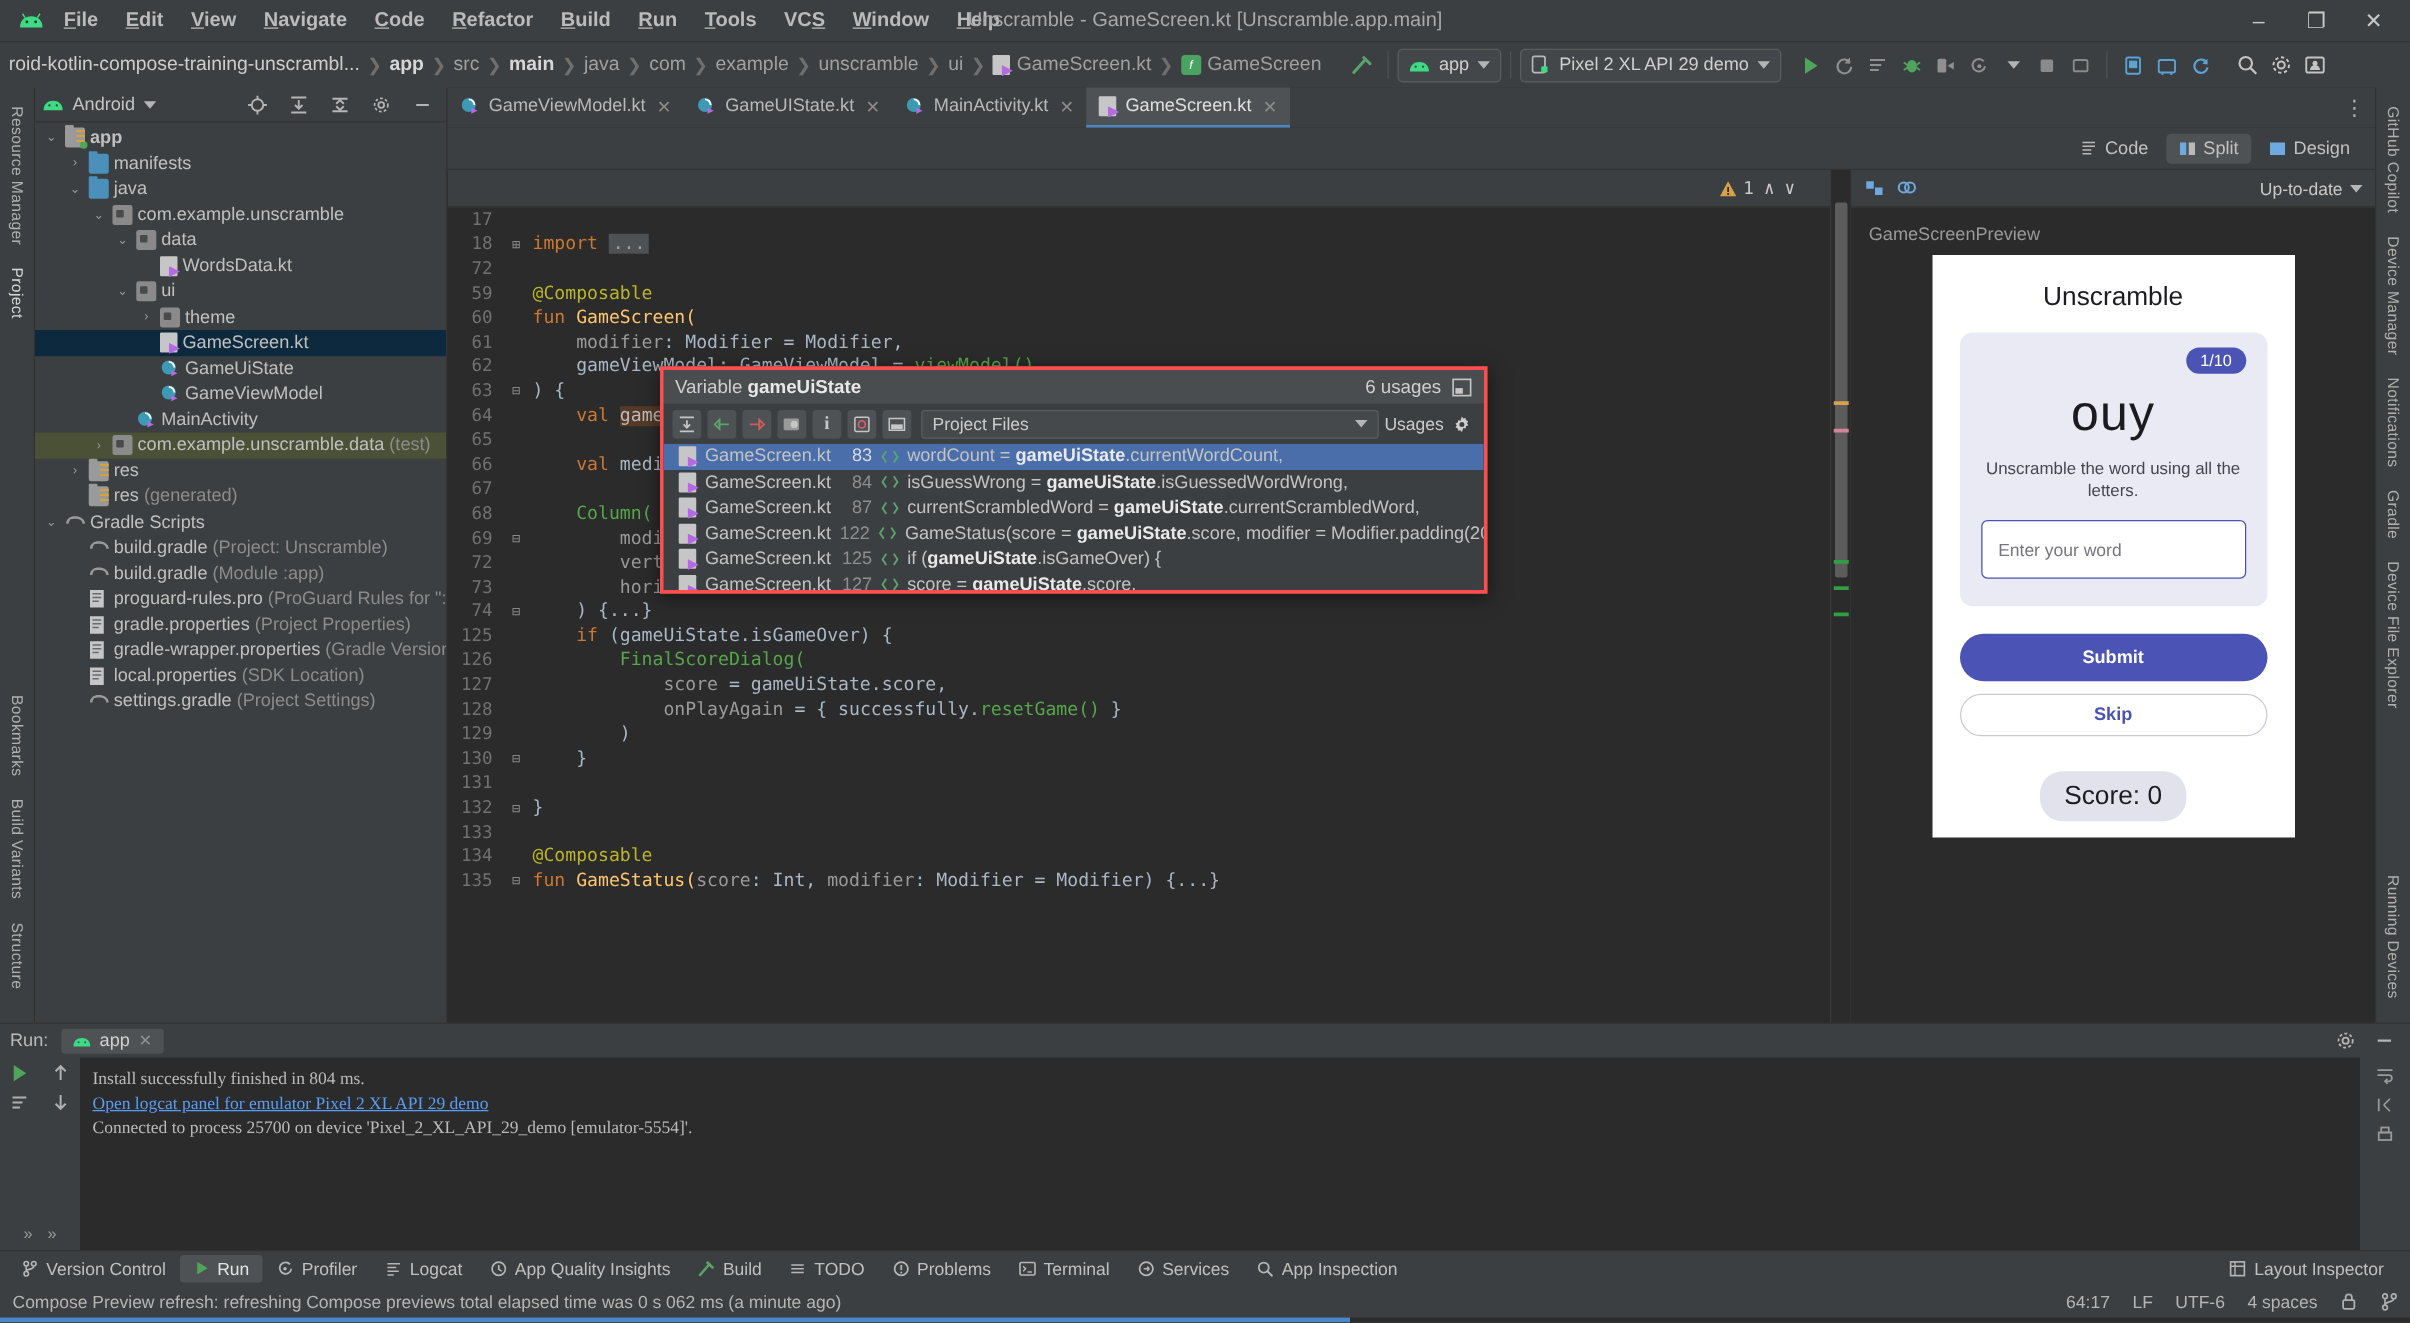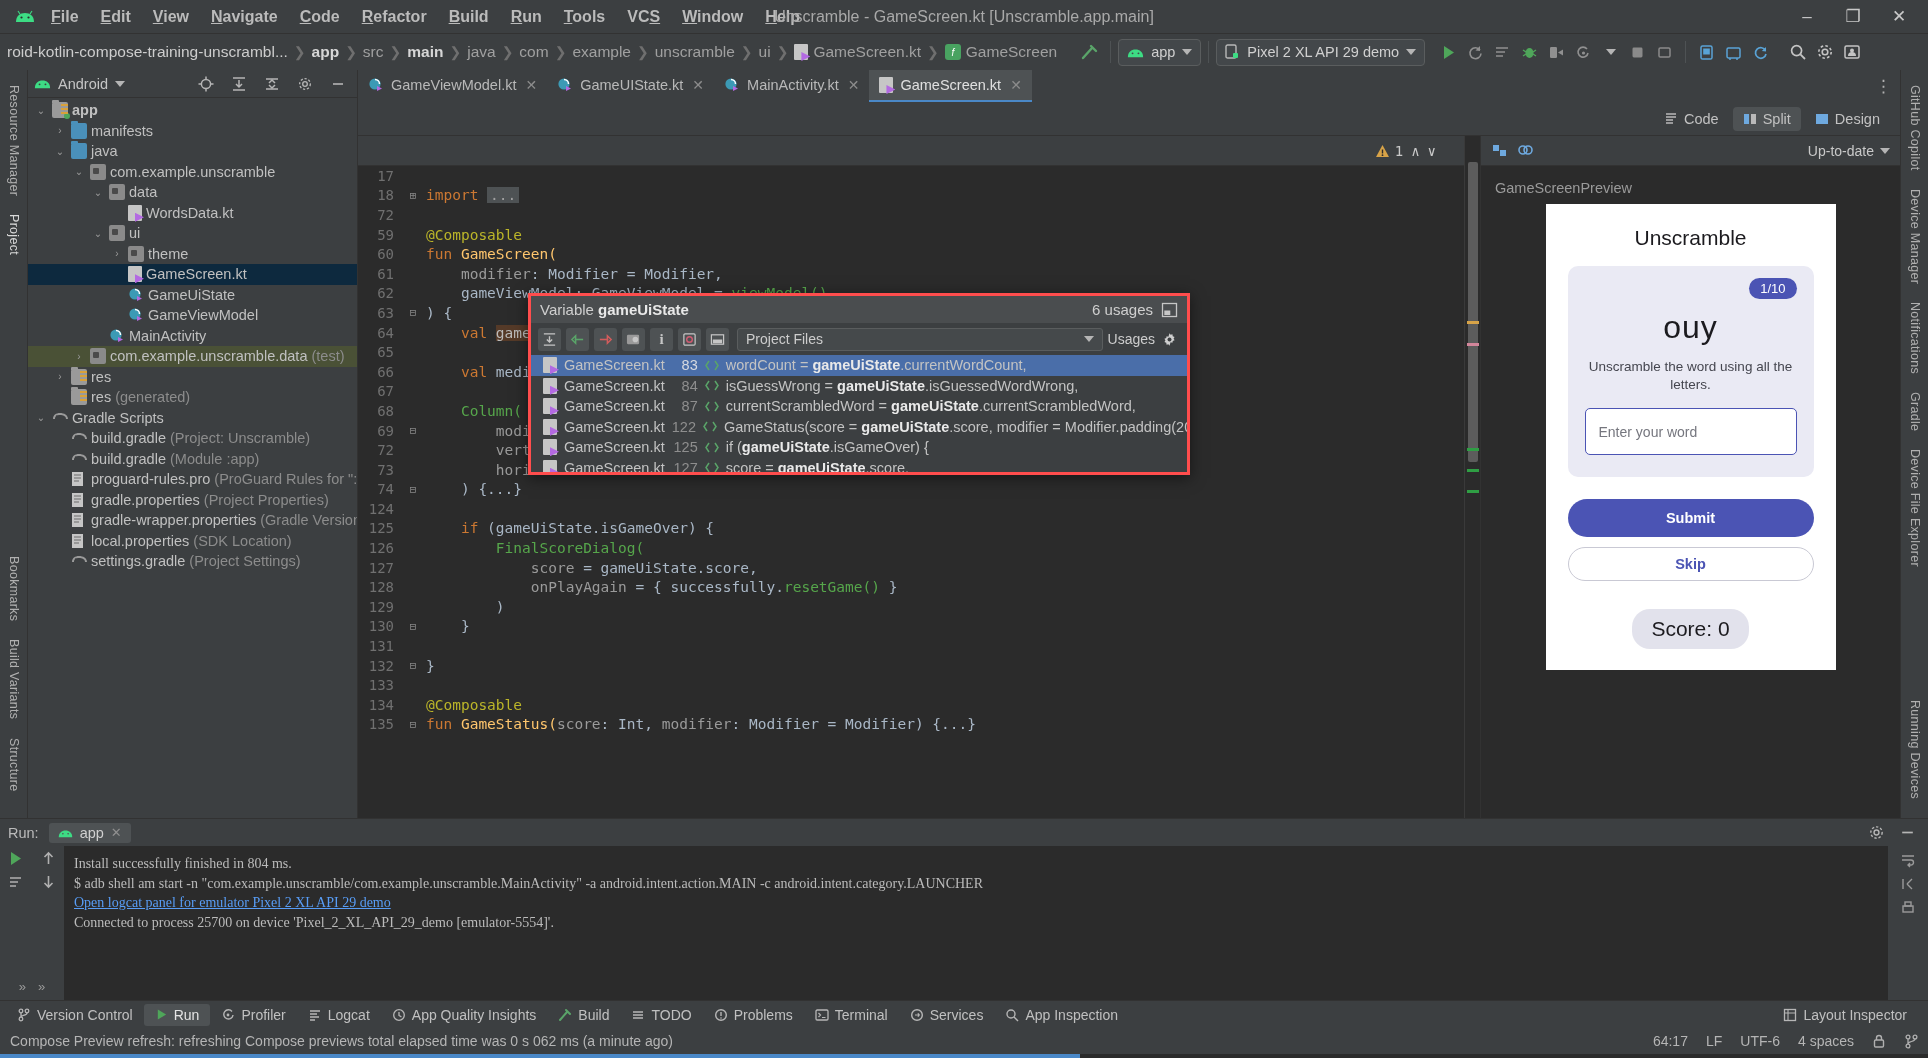--- a/index.html
+++ b/index.html
@@ -157,21 +157,21 @@
   }
   .app-title { font-size: 21px; color: #1c1b1f; margin-bottom: 16px; }
   .card {
     width: 246px; background: #eaeaf4; border-radius: 10px; padding: 12px 17px 22px;
     display: flex; flex-direction: column; align-items: center; position: relative;
   }
   .chip {
     align-self: flex-end; background: #4b54b4; color: #fff; font-size: 13px;
     padding: 3px 11px; border-radius: 11px;
   }
-  .scrambled { font-size: 32px; color: #1c1b1f; margin: 10px 0 12px; letter-spacing: 1px; text-align: right; }
+  .scrambled { font-size: 40px; color: #1c1b1f; margin: 10px 0 12px; letter-spacing: 1px; text-align: right; }
   .instr { font-size: 13.5px; color: #45464f; text-align: center; line-height: 1.35; margin-bottom: 14px; }
   .field {
     width: 100%; height: 47px; background: #fff; border: 1.6px solid #4b54b4; border-radius: 5px;
     display: flex; align-items: center; padding: 0 13px; font-size: 14px; color: #75767e;
   }
   .btn-primary {
     width: 246px; height: 38px; background: #4b54b4; color: #fff; border-radius: 19px;
     display: flex; align-items: center; justify-content: center; font-size: 14.5px; font-weight: bold;
     margin-top: 22px;
   }
@@ -771,21 +771,20 @@
               <div class="codeline"><span class="gut">63</span><span class="fold">⊟</span><span class="ctext"><span class="txt">) {</span></span></div>
               <div class="codeline"><span class="gut">64</span><span class="fold"></span><span class="ctext"><span class="kw">    val </span><span class="hl">gameUiState</span><span class="kw"> by </span><span class="txt">gameViewModel.</span><span class="prop">uiState</span><span class="txt">.</span><span class="call">collectAsState()</span></span></div>
               <div class="codeline"><span class="gut">65</span><span class="fold"></span><span class="ctext"></span></div>
               <div class="codeline"><span class="gut">66</span><span class="fold"></span><span class="ctext"><span class="kw">    val </span><span class="txt">mediumPa</span></span></div>
               <div class="codeline"><span class="gut">67</span><span class="fold"></span><span class="ctext"></span></div>
               <div class="codeline"><span class="gut">68</span><span class="fold"></span><span class="ctext"><span class="call">    Column(</span></span></div>
               <div class="codeline"><span class="gut">69</span><span class="fold">⊟</span><span class="ctext"><span class="par">        modifier</span></span></div>
               <div class="codeline"><span class="gut">72</span><span class="fold"></span><span class="ctext"><span class="par">        vertical</span></span></div>
               <div class="codeline"><span class="gut">73</span><span class="fold"></span><span class="ctext"><span class="par">        horizont</span></span></div>
               <div class="codeline"><span class="gut">74</span><span class="fold">⊟</span><span class="ctext"><span class="txt">    ) {...}</span></span></div>
-              <div class="codeline"><span class="gut">124</span><span class="fold"></span><span class="ctext"></span></div>
               <div class="codeline"><span class="gut">125</span><span class="fold"></span><span class="ctext"><span class="kw">    if </span><span class="txt">(gameUiState.isGameOver) {</span></span></div>
               <div class="codeline"><span class="gut">126</span><span class="fold"></span><span class="ctext"><span class="call">        FinalScoreDialog(</span></span></div>
               <div class="codeline"><span class="gut">127</span><span class="fold"></span><span class="ctext"><span class="par">            score</span><span class="txt"> = gameUiState.</span><span class="txt">score,</span></span></div>
               <div class="codeline"><span class="gut">128</span><span class="fold"></span><span class="ctext"><span class="par">            onPlayAgain</span><span class="txt"> = { successfully.</span><span class="call">resetGame()</span><span class="txt"> }</span></span></div>
               <div class="codeline"><span class="gut">129</span><span class="fold"></span><span class="ctext"><span class="txt">        )</span></span></div>
               <div class="codeline"><span class="gut">130</span><span class="fold">⊟</span><span class="ctext"><span class="txt">    }</span></span></div>
               <div class="codeline"><span class="gut">131</span><span class="fold"></span><span class="ctext"></span></div>
               <div class="codeline"><span class="gut">132</span><span class="fold">⊟</span><span class="ctext"><span class="txt">}</span></span></div>
               <div class="codeline"><span class="gut">133</span><span class="fold"></span><span class="ctext"></span></div>
               <div class="codeline"><span class="gut">134</span><span class="fold"></span><span class="ctext"><span class="ann">@Composable</span></span></div>
@@ -907,21 +906,20 @@
             </span>
         </div>
         <div style="flex:1"></div>
         <div class="row" style="gap:12px;padding-bottom:6px;">
           <span style="color:#9a9a9a;font-size:13px">»</span>
           <span style="color:#9a9a9a;font-size:13px">»</span>
         </div>
       </div>
       <div class="console" id="console">
           <div>Install successfully finished in 804 ms.</div>
-          <div>$ adb shell am start -n "com.example.unscramble/com.example.unscramble.MainActivity" -a android.intent.action.MAIN -c android.intent.category.LAUNCHER</div>
           <div class="link">Open logcat panel for emulator Pixel 2 XL API 29 demo</div>
           <div>Connected to process 25700 on device 'Pixel_2_XL_API_29_demo [emulator-5554]'.</div>
         </div>
       <div class="console-right">
         <span>
             <svg width="16" height="16" viewBox="0 0 16 16">
               <path d="M2 4h12M2 8h9a2.5 2.5 0 010 5H8M10 11l-2 2 2 2" stroke="#9a9a9a" stroke-width="1.4" fill="none"></path>
             </svg>
           </span>
         <span>

